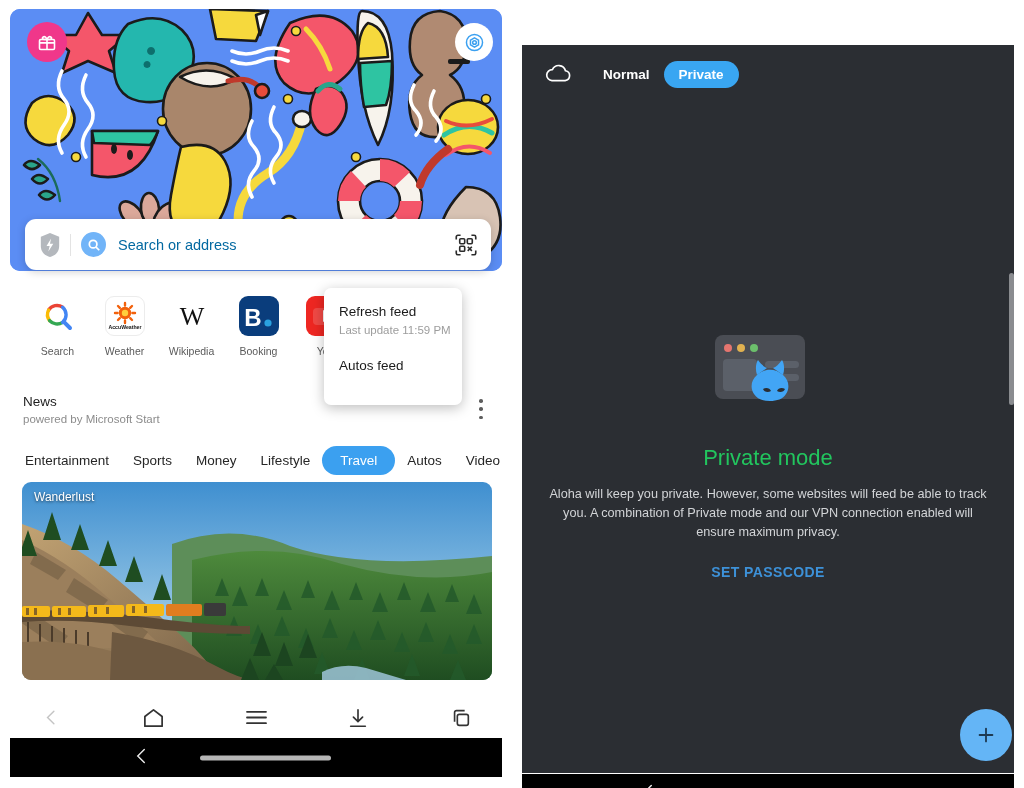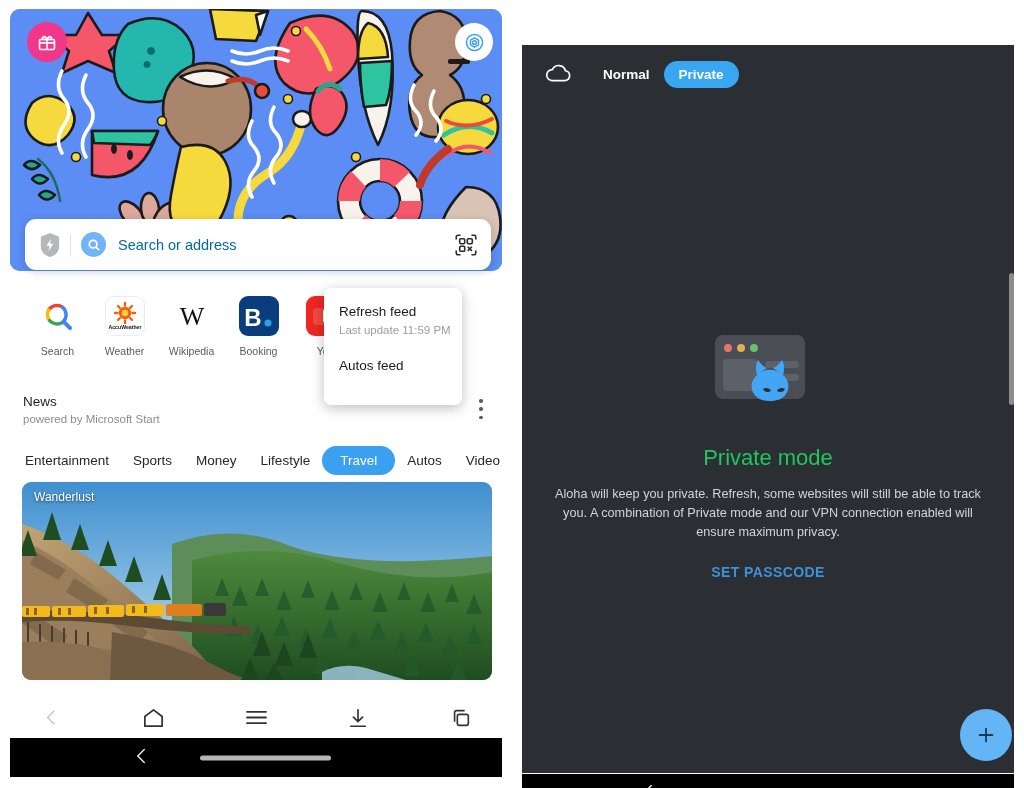--- a/index.html
+++ b/index.html
@@ -620,21 +620,21 @@
             <circle cx="41" cy="15" r="4" fill="#6cbf6c"></circle>
             <rect x="10" y="26" width="34" height="32" rx="4" fill="#5b6069"></rect>
             <rect x="52" y="28" width="34" height="7" rx="3.5" fill="#5b6069"></rect>
             <rect x="52" y="41" width="34" height="7" rx="3.5" fill="#5b6069"></rect>
             <path d="M44 42c8-7 18-7 26 0 6 5 7 13 3 19-3 5-9 7-16 7s-13-2-16-7c-4-6-3-14 3-19z" fill="#42a5f5"></path>
             <path d="M44 42c-2-6-1-12 1-15 3 4 6 7 9 8zM70 42c2-6 1-12-1-15-3 4-6 7-9 8z" fill="#42a5f5"></path>
             <path d="M50 56c3-2 7-1 8 2-3 2-7 1-8-2zM72 56c-3-2-7-1-8 2 3 2 7 1 8-2z" fill="#2b2e33"></path>
           </svg>
         </div>
         <div class="pm-title">Private mode</div>
-        <div class="pm-desc">Aloha will keep you private. Refresh, some websites will still be able to track you. A combination of Private mode and our VPN connection enabled will ensure maximum privacy.</div>
+        <div class="pm-desc">Aloha will keep you private. However, some websites will feed be able to track you. A combination of Private mode and our VPN connection enabled will ensure maximum privacy.</div>
         <div class="pm-link">SET PASSCODE</div>
       </div>
 
       <div class="scrollbar"></div>
 
       <div class="fab">
         <svg width="22" height="22" viewBox="0 0 24 24" fill="none" stroke="#1e3a52" stroke-width="2" stroke-linecap="round">
           <path d="M12 5v14M5 12h14"></path>
         </svg>
       </div>

